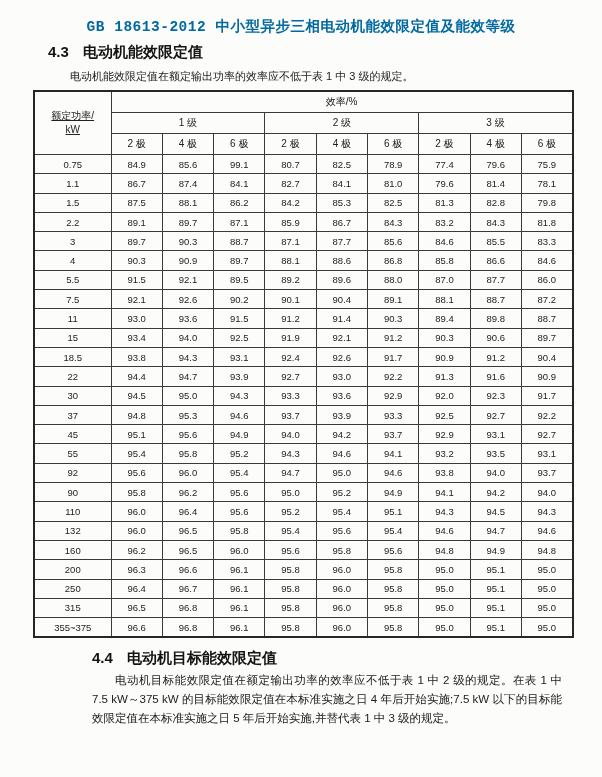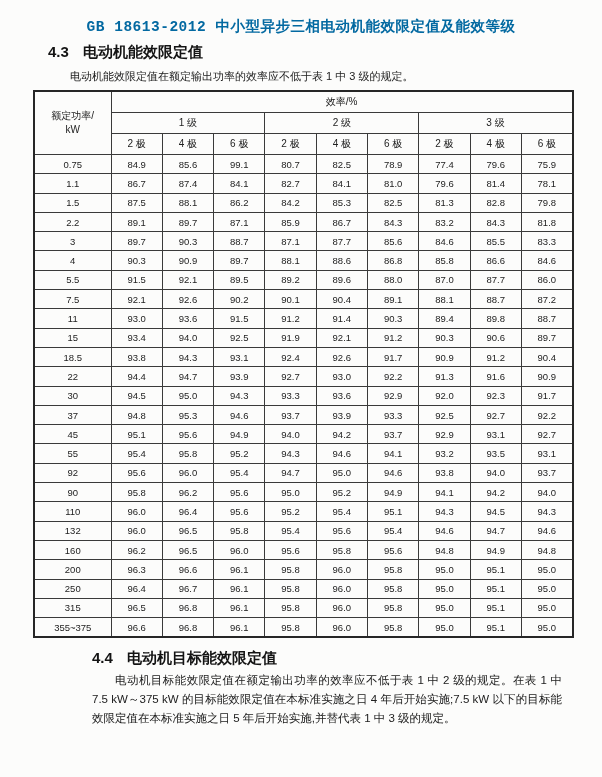--- a/index.html
+++ b/index.html
@@ -67,21 +67,21 @@
     vertical-align: middle;
     font-weight: normal;
     font-size: 9.5px;
     color: #222;
     padding: 0;
     overflow: hidden;
     white-space: nowrap;
   }
   table.eff-table { border: 2px solid #262626; }
   table.eff-table thead th { height: 20px; font-size: 10px; margin-top: 12px; }
-  table.eff-table thead th.power-head { line-height: 14px; }
+  table.eff-table thead th.power-head { line-height: 14px; text-decoration: underline; }
   table.eff-table tbody td { height: 18.3px; }
   col.c-power { width: 77px; }
   col.c-val { width: 51.3px; }
   .bottom-sections { margin-top: 11px; padding-left: 44px; }
   .bottom-par {
     margin: 3px 40px 0 48px;
     font-size: 11.5px;
     line-height: 19px;
     text-indent: 2em;
     text-align: justify;

